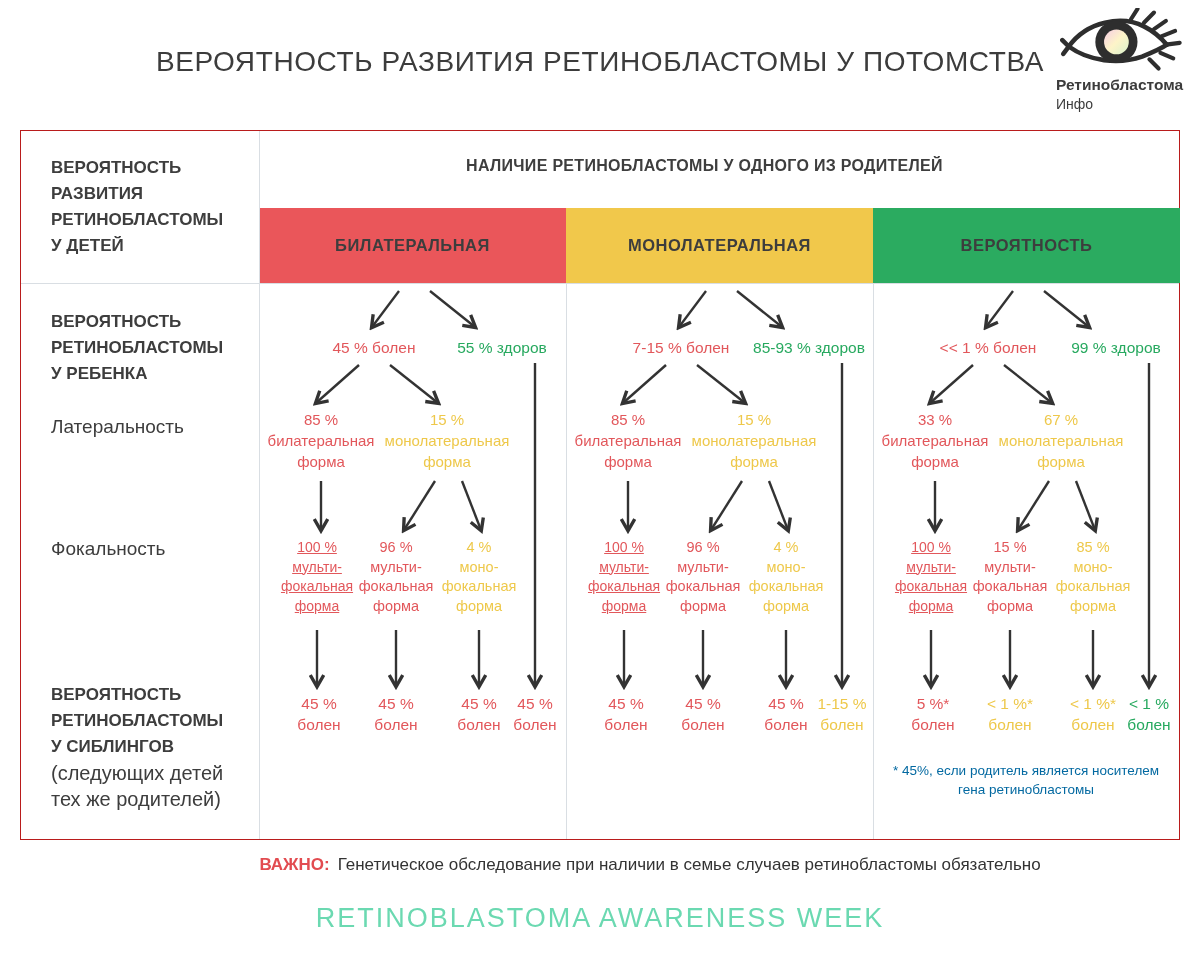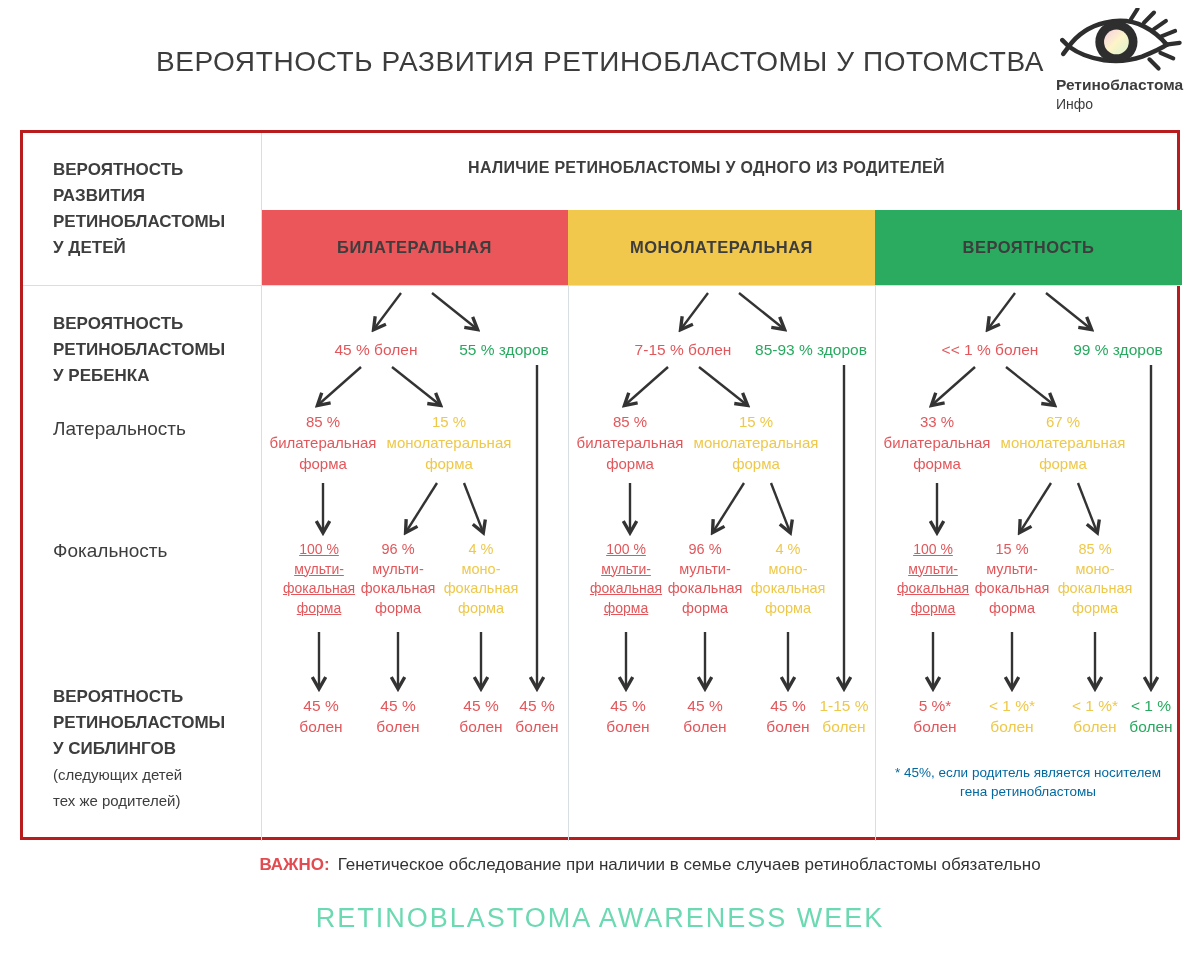--- a/index.html
+++ b/index.html
@@ -9,42 +9,42 @@
 
   .title { position:absolute; top:46px; left:100px; width:1000px; text-align:center;
     font-size:28px; font-weight:400; color:#3c3c3c; letter-spacing:0.6px; }
 
   .logo { position:absolute; left:1056px; top:8px; width:136px; }
   .logo svg { display:block; margin-left:4px; }
   .logo-name { font-size:15.5px; font-weight:700; color:#3c3c3c; margin-top:2px; }
   .logo-sub  { font-size:14px; color:#3c3c3c; margin-top:2px; }
 
   .table { position:absolute; left:20px; top:130px; width:1160px; height:710px;
-    border:3px solid #b91c1c; background:#fff; }
+    border:1px solid #b91c1c; background:#fff; }
   .corner { position:absolute; left:30px; top:24px; font-size:17px; font-weight:700;
     line-height:26px; white-space:pre-line; color:#3e3e3e; }
   .banner { position:absolute; left:238px; top:26px; width:891px; text-align:center;
     font-size:16px; font-weight:700; color:#3e3e3e; letter-spacing:0.3px; }
   .hcell { position:absolute; top:77px; height:75px; width:307px; line-height:75px;
     text-align:center; font-size:16.5px; font-weight:700; color:#3d3d3d; letter-spacing:0.5px; }
   .hcell.red    { left:238px; background:#ea565a; }
   .hcell.yellow { left:545px; background:#f1c84b; }
   .hcell.green  { left:852px; width:307px; background:#2bab60; }
   .hline { position:absolute; left:0; top:152px; width:1158px; height:1px; background:#d9dee3; }
   .vline { position:absolute; width:1px; background:#d9dee3; }
   .v1 { left:238px; top:0; height:708px; }
   .v2 { left:545px; top:152px; height:556px; }
   .v3 { left:852px; top:152px; height:556px; }
 
   .rowlab { position:absolute; left:30px; color:#3d3d3d; }
   .rl-child { top:178px; font-size:17px; font-weight:700; line-height:26px; white-space:pre-line; }
   .rl-lat   { top:285px; font-size:19px; }
   .rl-foc   { top:407px; font-size:19px; }
   .rl-sib   { top:551px; font-size:17px; font-weight:700; line-height:26px; white-space:pre-line; }
-  .rl-sibnote { top:629px; font-size:15px; font-weight:400; line-height:26px; white-space:pre-line; }
+  .rl-sibnote { top:629px; font-size:20px; font-weight:400; line-height:26px; white-space:pre-line; }
 
   .tree { position:absolute; top:152px; width:307px; height:558px; }
   .tr1 { left:238px; } .tr2 { left:545px; } .tr3 { left:852px; }
   .tree svg.arrows { position:absolute; left:0; top:0; }
 
   .lbl { position:absolute; text-align:center; white-space:pre-line; }
   .t-red    { color:#e2575b; }
   .t-yellow { color:#eec84a; }
   .t-green  { color:#27a95f; }
   .sick    { left:35px;  top:56px; width:160px; font-size:15.5px; }

